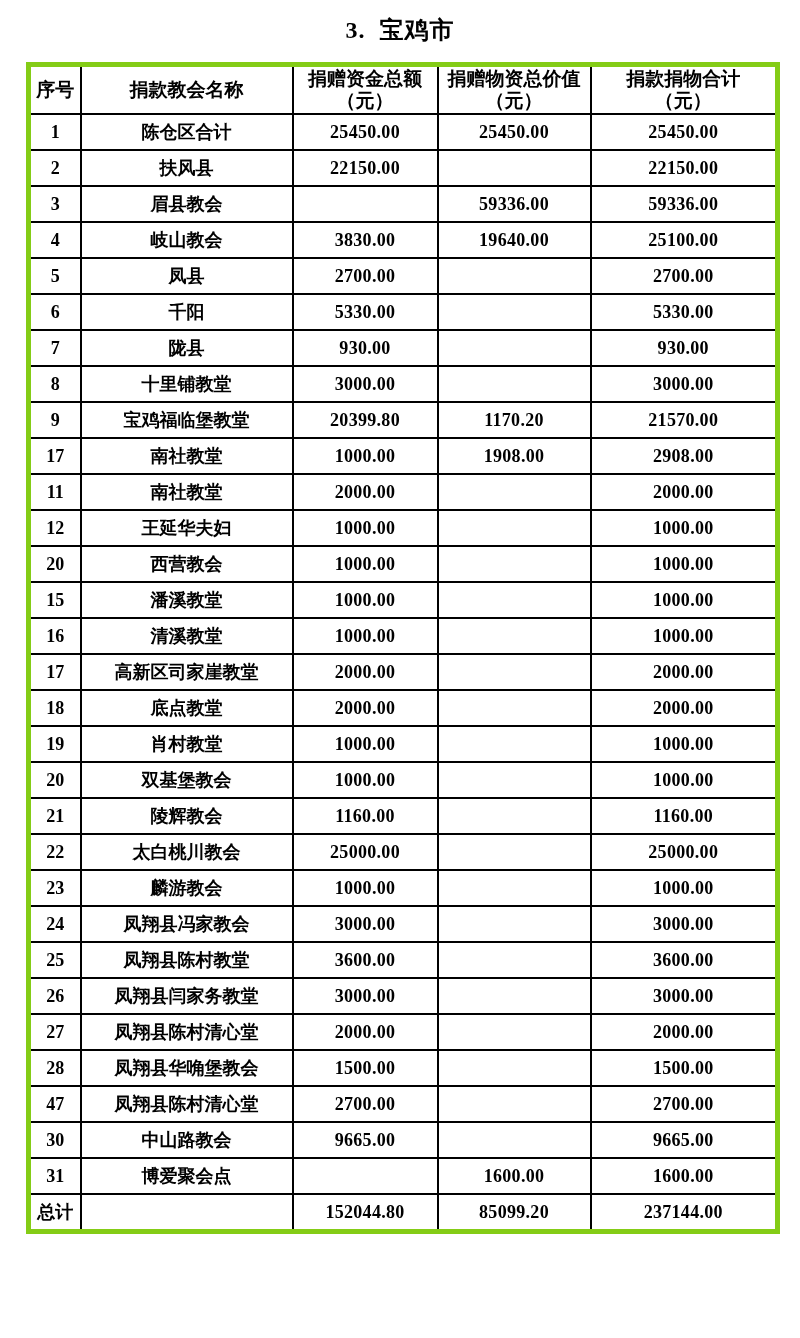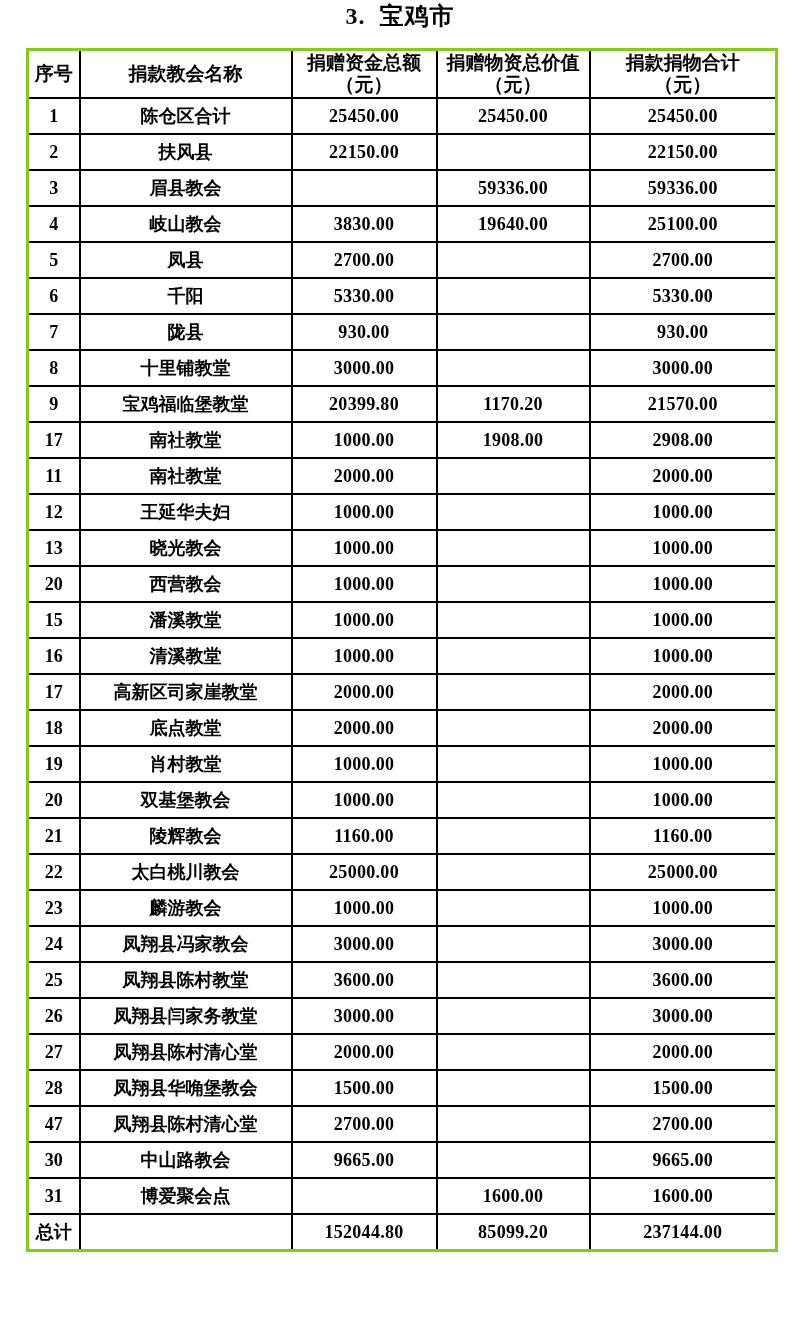--- a/index.html
+++ b/index.html
@@ -15,29 +15,30 @@
     position: relative;
     width: 800px;
     height: 1338px;
     background: #ffffff;
     overflow: hidden;
   }
   .doc-title {
     text-align: center;
     font-weight: bold;
     font-size: 24px;
+    padding-top: 14px;
     white-space: pre;
     letter-spacing: 1px;
   }
   table.donation-table {
     border-collapse: collapse;
     table-layout: fixed;
     width: 749px;
     margin: 16px 0 0 26px;
-    border: 3px solid #84cc16;
+    border: 5px solid #84cc16;
   }
   .donation-table th,
   .donation-table td {
     border: 2px solid #000000;
     text-align: center;
     vertical-align: middle;
     font-weight: bold;
     padding: 0;
     overflow: hidden;
     white-space: nowrap;
@@ -171,27 +172,20 @@
           <td class="num">2000.00</td>
         </tr>
         <tr>
           <td>12</td>
           <td>王延华夫妇</td>
           <td class="num">1000.00</td>
           <td class="num"></td>
           <td class="num">1000.00</td>
         </tr>
         <tr>
-          <td>13</td>
-          <td>晓光教会</td>
-          <td class="num">1000.00</td>
-          <td class="num"></td>
-          <td class="num">1000.00</td>
-        </tr>
-        <tr>
           <td>20</td>
           <td>西营教会</td>
           <td class="num">1000.00</td>
           <td class="num"></td>
           <td class="num">1000.00</td>
         </tr>
         <tr>
           <td>15</td>
           <td>潘溪教堂</td>
           <td class="num">1000.00</td>

